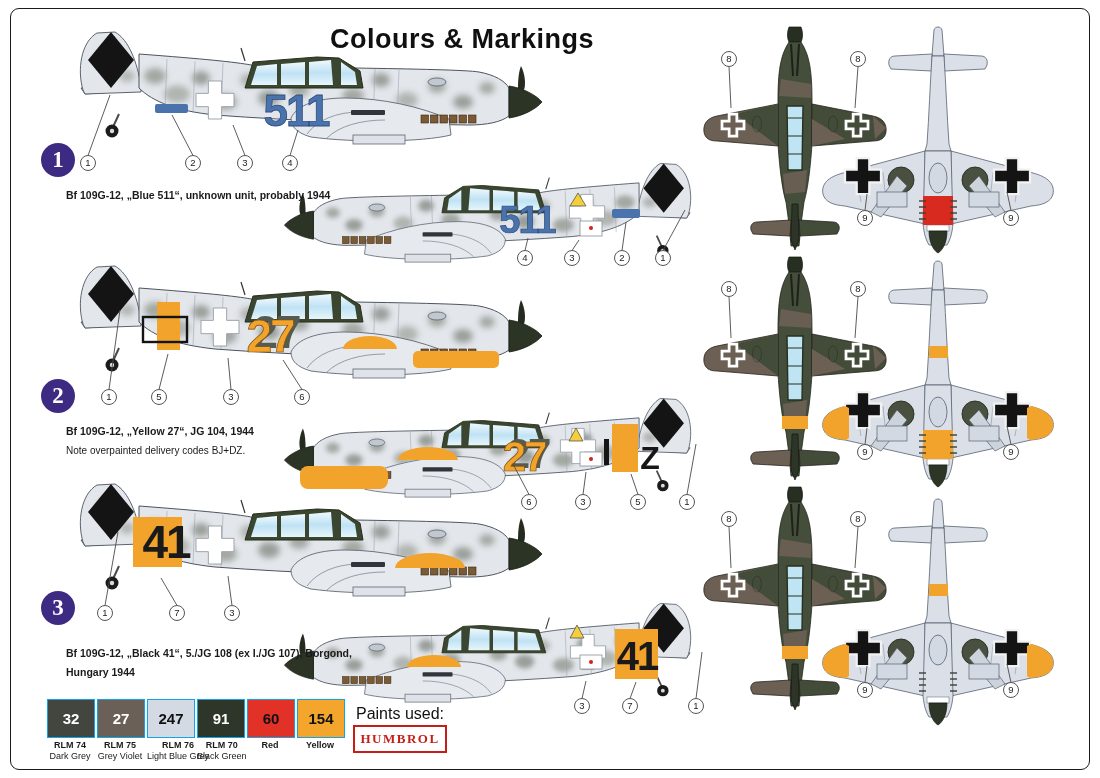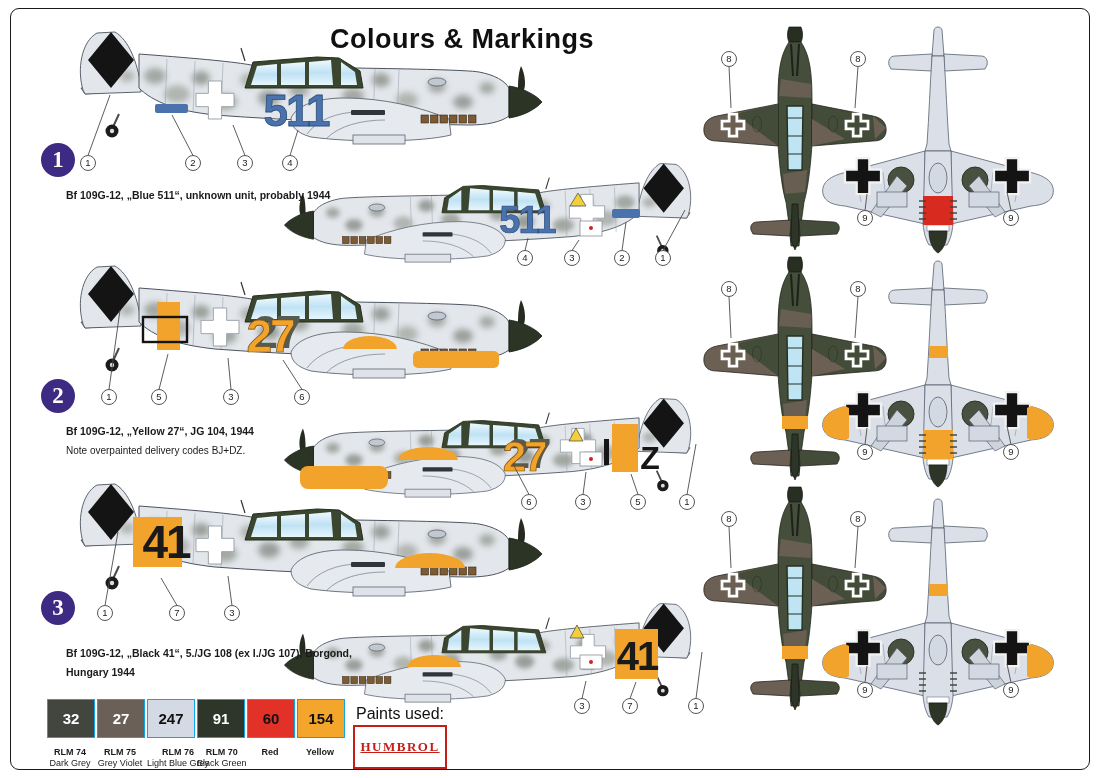--- a/index.html
+++ b/index.html
@@ -18,28 +18,28 @@
   .cap p{margin:6px;line-height:13px;}
   .cap .b{font-weight:bold;font-size:10.5px;}
   .cap .n{font-size:10px;}
   .co line{stroke:#4a4a4a;stroke-width:.9;}
   .co circle{fill:#fff;stroke:#555;stroke-width:1;}
   .co text{font-size:9.5px;fill:#222;text-anchor:middle;}
   .chips{position:absolute;left:47px;top:699px;display:flex;gap:4px;}
   .chipwrap{width:46px;}
   .chip{width:46px;height:37px;border:1px solid #0ea5e9;display:flex;align-items:center;justify-content:center;}
   .chip span{font-weight:bold;font-size:15px;}
-  .lbl{width:max-content;margin:9px auto 0;text-align:center;color:#1a1a1a;}
+  .lbl{width:max-content;margin:2px auto 0;text-align:center;color:#1a1a1a;}
   .lbl .l1{font-weight:bold;font-size:9px;line-height:10.5px;}
   .lbl .l2{font-size:9px;line-height:10.5px;}
   .paints{position:absolute;left:340px;top:705px;width:120px;text-align:center;}
   .paints .pl{font-weight:normal;font-size:16px;color:#111;}
   .humbrol{margin-top:2px;display:inline-block;border:2px solid #c41e17;color:#c41e17;
            font-family:"Liberation Serif",serif;font-weight:bold;font-size:13px;
-           letter-spacing:1.5px;padding:12px 5px;line-height:16px;text-decoration:underline;}
+           letter-spacing:1.5px;padding:4px 5px;line-height:16px;}
   .num{font-family:"Liberation Sans",sans-serif;font-weight:bold;text-anchor:middle;letter-spacing:-2px;}
 </style>
 </head>
 <body>
 
 <div class="page">
   <div class="frame"></div>
   <div class="title">Colours &amp; Markings</div>
 
   <svg width="0" height="0">

